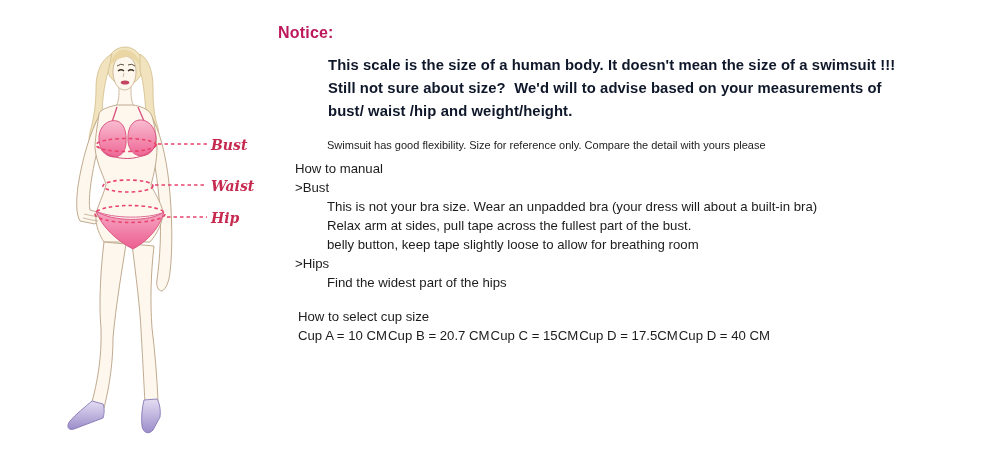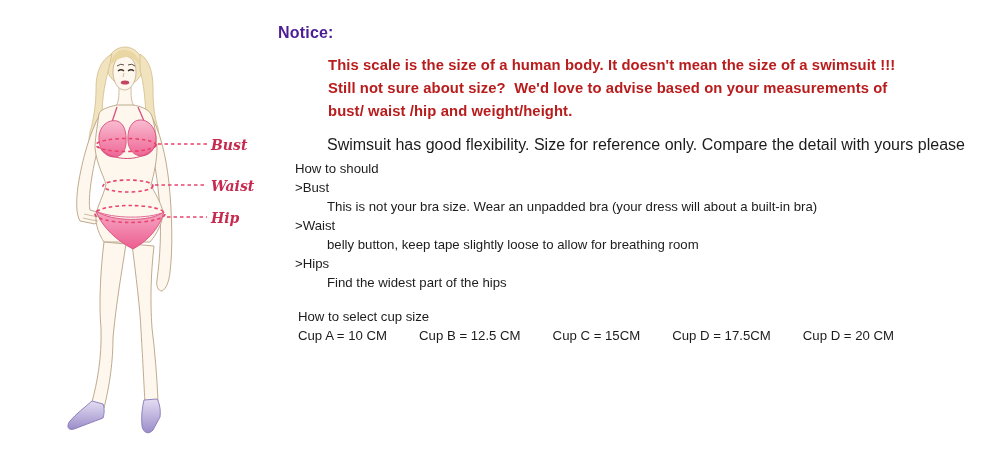--- a/index.html
+++ b/index.html
@@ -22,50 +22,50 @@
     font-weight: bold;
     font-size: 14px;
   }
 
   
   .text-col { position: absolute; left: 278px; top: 24px; width: 716px; }
   .line { white-space: pre; }
   .notice-heading {
     font-size: 16px;
     font-weight: bold;
-    color: #4c1d95;
+    color: #be185d;
     letter-spacing: 0.2px;
     line-height: 18px;
   }
   .warning-block {
     margin: 12px 0 4px 50px;
     font-weight: bold;
     font-size: 14.8px;
     line-height: 23px;
-    color: #b91c1c;
+    color: #0f172a;
     letter-spacing: 0.1px;
   }
   .flex-note-block {
     margin: 11px 0 0 49px;
-    font-size: 16px;
+    font-size: 11px;
     line-height: 22px;
   }
   .measure-block {
     margin: 3px 0 0 17px;
     font-size: 13.2px;
     line-height: 19px;
   }
   .measure-section-lines { margin-left: 32px; }
   .measure-section-lines.hips { }
   .cup-block {
     margin: 15px 0 0 20px;
     font-size: 13.2px;
     line-height: 19px;
   }
-  .cup-row { display: flex; gap: 32px; }
+  .cup-row { display: flex; gap: 1px; }
 </style>
 </head>
 <body>
 
 <div class="canvas">
 
   <div class="figure-wrap">
     <svg width="280" height="469" viewBox="0 0 280 469">
       <defs>
         <linearGradient id="gcup" x1="0" y1="0" x2="0" y2="1">
@@ -144,58 +144,58 @@
       <text class="measure-label" x="211" y="215" fill="#c62a4e">Hip</text>
     </svg>
   </div>
 
   <div class="text-col">
 
     <div class="notice-heading line">Notice:</div>
 
     <div class="warning-block">
       <div class="line">This scale is the size of a human body. It doesn't mean the size of a swimsuit !!!</div>
-      <div class="line">Still not sure about size?  We'd love to advise based on your measurements of</div>
+      <div class="line">Still not sure about size?  We'd will to advise based on your measurements of</div>
       <div class="line">bust/ waist /hip and weight/height.</div>
     </div>
 
     <div class="flex-note-block">
       <div class="line">Swimsuit has good flexibility. Size for reference only. Compare the detail with yours please</div>
     </div>
 
     <div class="measure-block">
-      <div class="line">How to should</div>
+      <div class="line">How to manual</div>
 
       <div>
         <div class="line">&gt;Bust</div>
         <div class="measure-section-lines">
           <div class="line">This is not your bra size. Wear an unpadded bra (your dress will about a built-in bra)</div>
+          <div class="line">Relax arm at sides, pull tape across the fullest part of the bust.</div>
         </div>
       </div>
 
       <div>
-        <div class="line">&gt;Waist</div>
         <div class="measure-section-lines">
           <div class="line">belly button, keep tape slightly loose to allow for breathing room</div>
         </div>
       </div>
 
       <div>
         <div class="line">&gt;Hips</div>
         <div class="measure-section-lines hips">
           <div class="line">Find the widest part of the hips</div>
         </div>
       </div>
     </div>
 
     <div class="cup-block">
       <div class="line">How to select cup size</div>
       <div class="cup-row">
         <span class="line">Cup A = 10 CM</span>
-        <span class="line">Cup B = 12.5 CM</span>
+        <span class="line">Cup B = 20.7 CM</span>
         <span class="line">Cup C = 15CM</span>
         <span class="line">Cup D = 17.5CM</span>
-        <span class="line">Cup D = 20 CM</span>
+        <span class="line">Cup D = 40 CM</span>
       </div>
     </div>
 
   </div>
 </div>
 
 </body></html>

